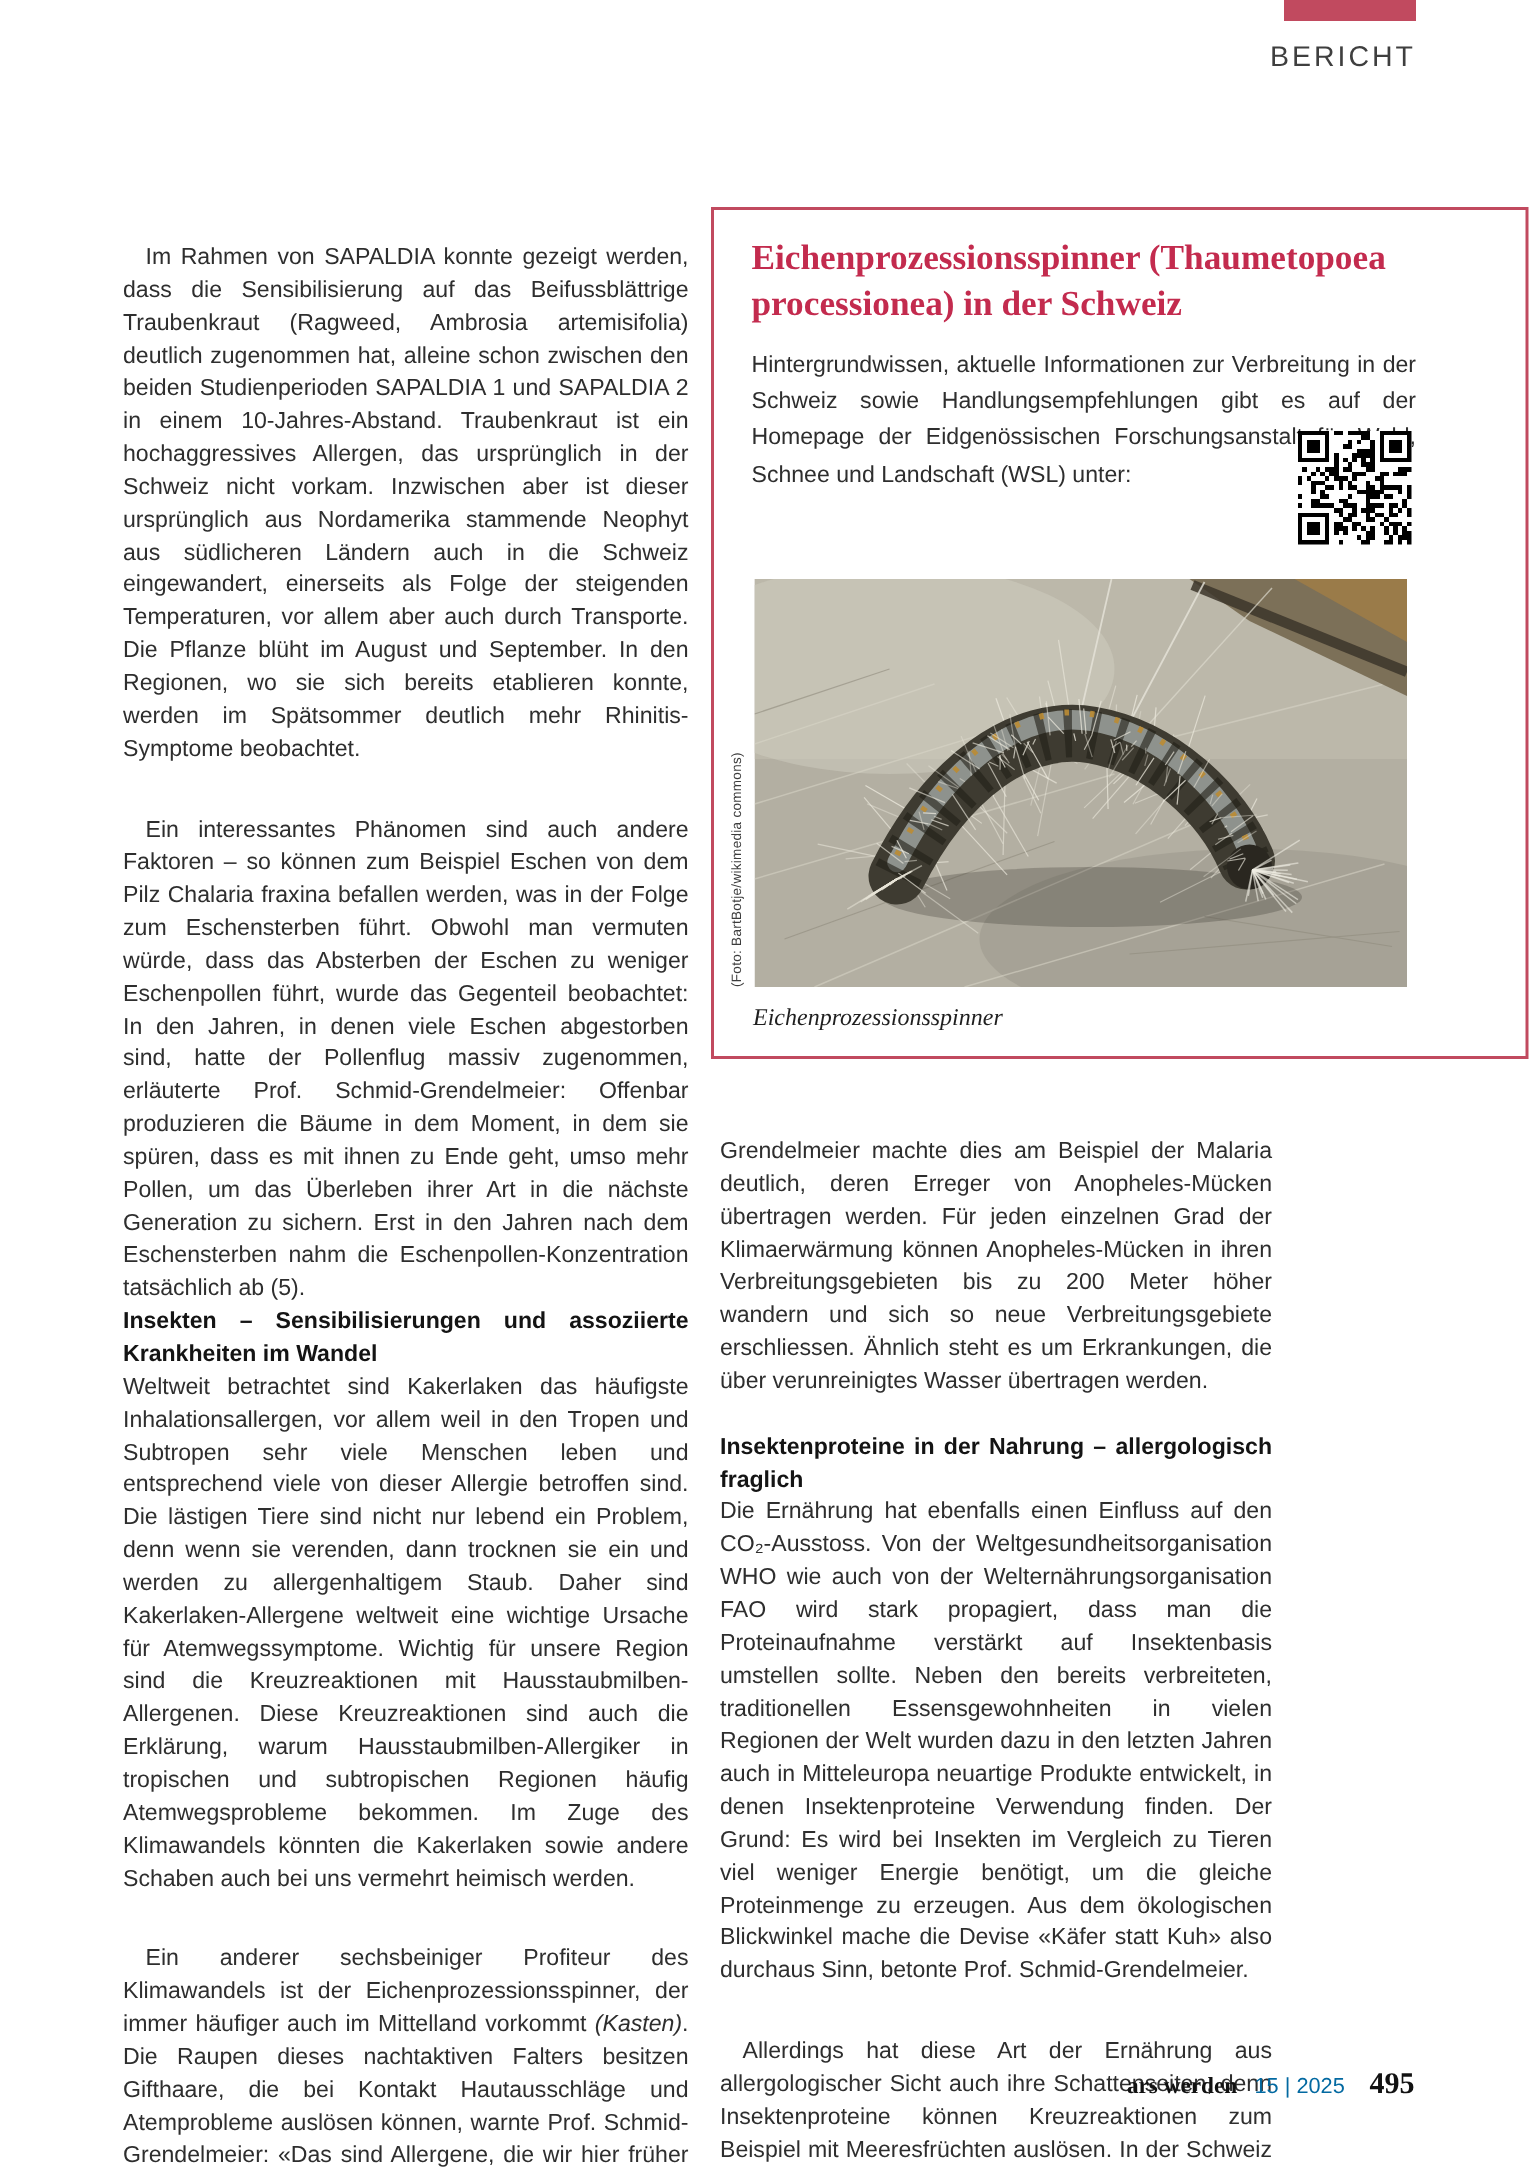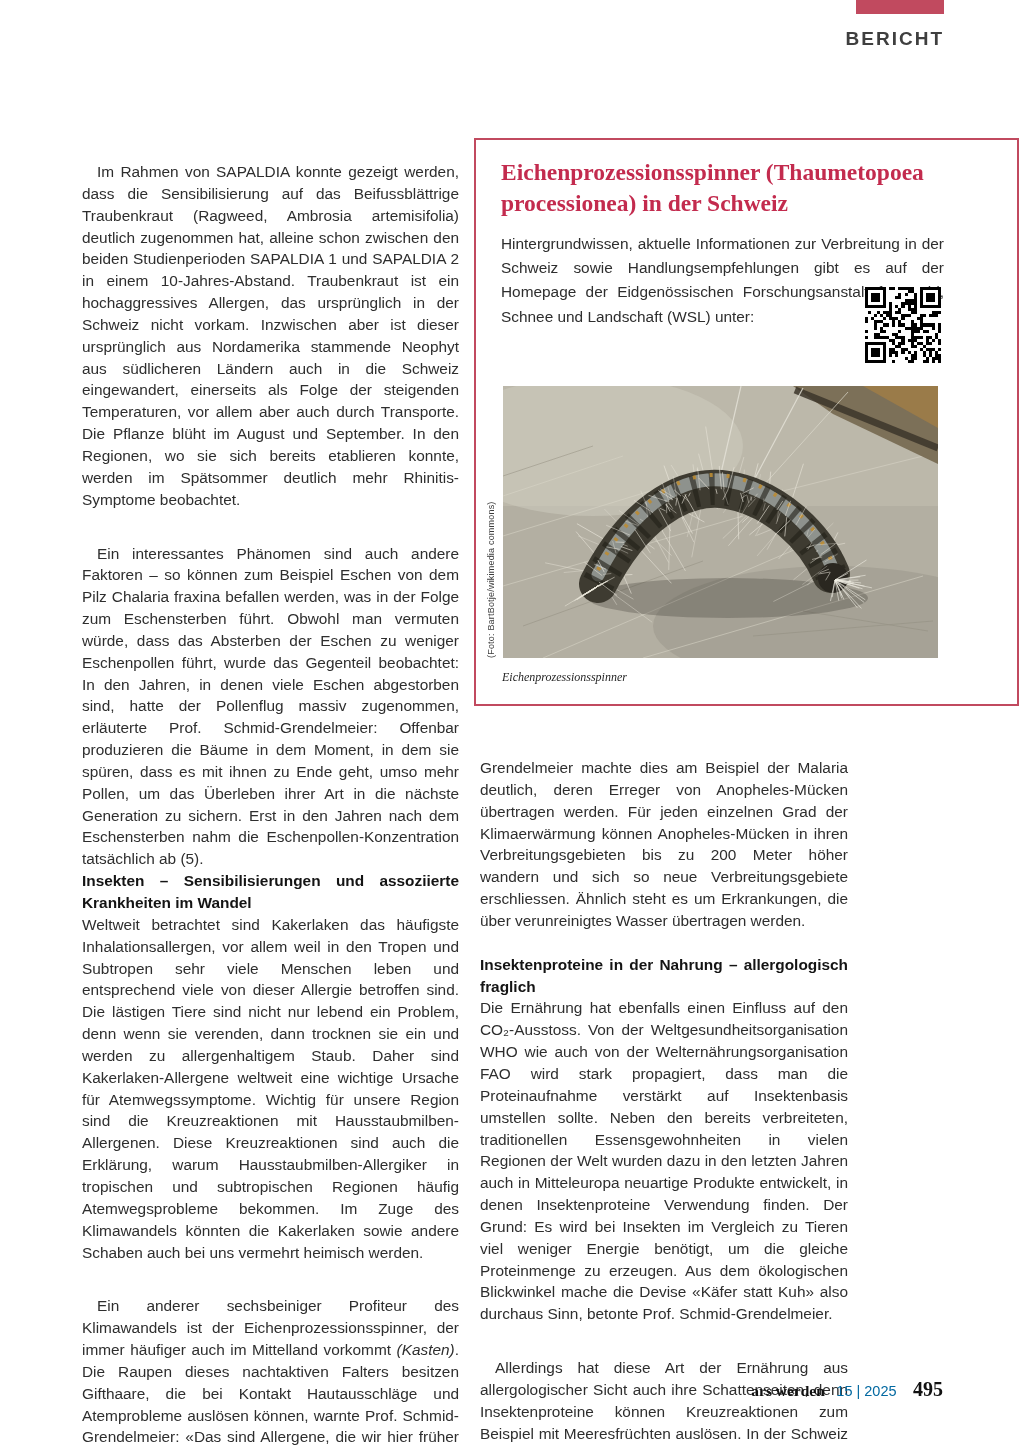--- a/index.html
+++ b/index.html
@@ -4,21 +4,21 @@
 <style>
   html,body{margin:0;padding:0;}
   body{
     width:1024px;height:1448px;position:relative;background:#ffffff;
     font-family:"Liberation Sans",sans-serif;color:#2e2e2e;
     -webkit-font-smoothing:antialiased;overflow:hidden;
   }
   .kicker-bar{position:absolute;left:856px;top:0;width:88px;height:14px;background:var(--accent,#c14a5f);}
   .kicker{
     position:absolute;left:806px;top:28px;width:138px;text-align:right;
-    font-size:19px;letter-spacing:2px;color:#3f3f3f;font-weight:700;
+    font-size:19px;letter-spacing:2px;color:#3f3f3f;font-weight:400;
   }
   .col{
     position:absolute;font-size:15.4px;line-height:21.85px;
     text-align:justify;hyphens:auto;-webkit-hyphens:auto;
   }
   .col p{margin:0;}
   .col .ind{text-indent:15px;margin-top:32px;}
   .subhead{font-weight:700;color:#141414;margin:0;}
   .gap-top{margin-top:22px !important;}
   .col-left{left:82px;top:129px;width:377px;}
@@ -41,21 +41,21 @@
   .qr{position:absolute;left:389px;top:147px;width:76px;height:76px;}
   .photo{position:absolute;left:27px;top:246px;width:435px;height:272px;display:block;}
   .photo-credit{
     position:absolute;left:10px;top:518px;width:260px;
     transform:rotate(-90deg);transform-origin:0 0;
     font-size:9px;color:#3c3c3c;letter-spacing:.2px;white-space:nowrap;
   }
   .caption{
     position:absolute;left:26px;top:530px;
     font-family:"Liberation Serif",serif;font-style:italic;
-    font-size:12px;color:#1f1f1f;
+    font-size:16px;color:#1f1f1f;
   }
   .footer{
     position:absolute;left:477px;top:1378px;width:466px;text-align:right;
     white-space:nowrap;
   }
   .footer .journal{font-family:"Liberation Serif",serif;font-weight:700;font-size:15.5px;color:#111;}
   .footer .issue{font-size:14.5px;color:#0369a1;margin-left:7px;}
   .footer .pageno{font-family:"Liberation Serif",serif;font-weight:700;font-size:20px;color:#111;margin-left:12px;}
 </style>
 </head>

